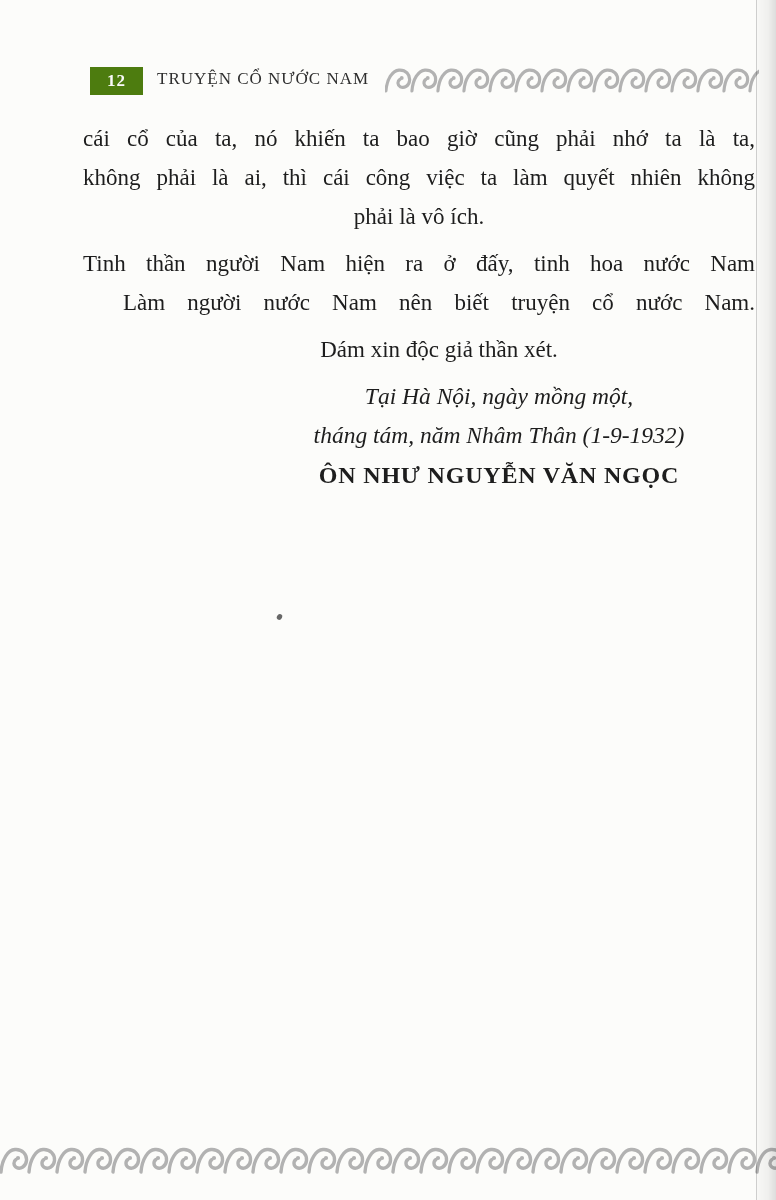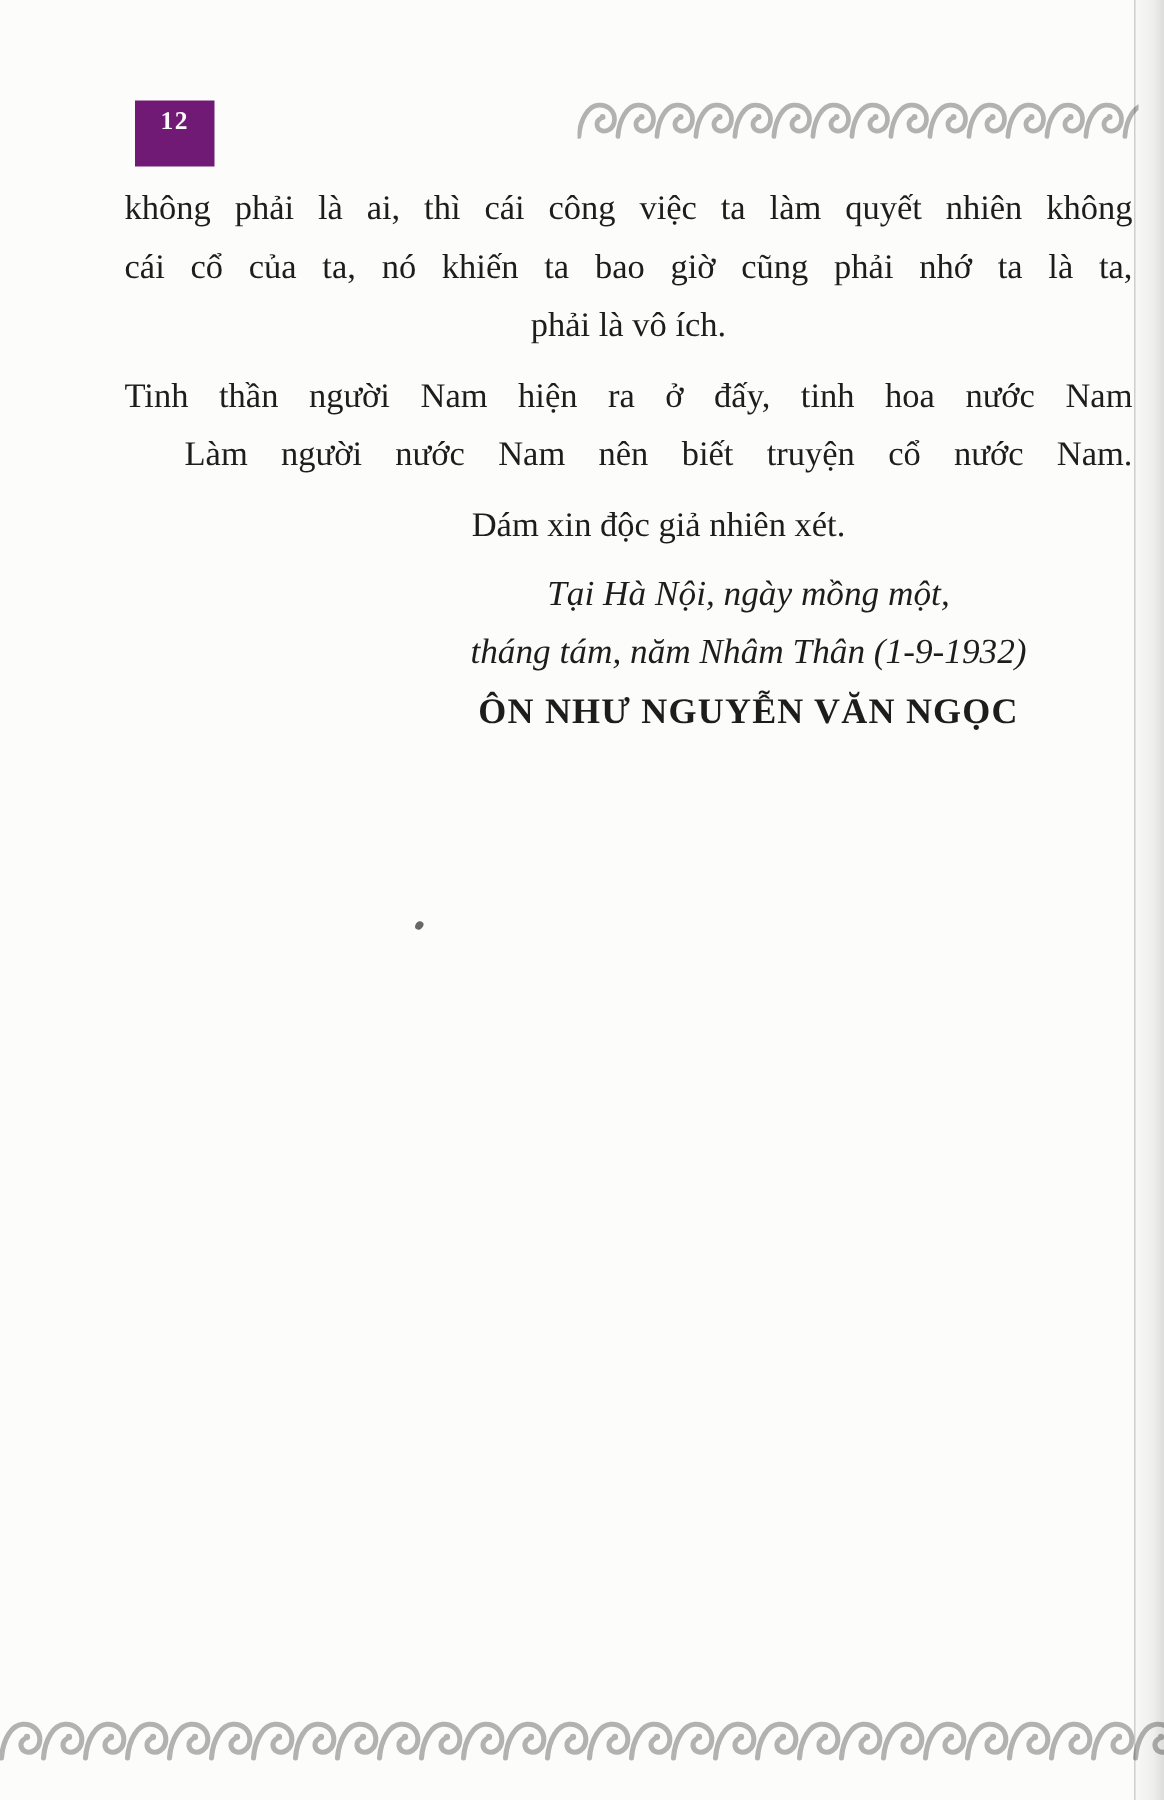--- a/index.html
+++ b/index.html
@@ -23,22 +23,22 @@
     top: 62px;
     left: 0;
     right: 0;
     height: 40px;
   }
   .page-number-box {
     position: absolute;
     left: 90px;
     top: 5px;
     width: 53px;
-    height: 44px;
-    background: #701a75;
+    height: 28px;
+    background: #4d7c0f;
     color: #fafafa;
     text-align: center;
     line-height: 28px;
     font-size: 17px;
     font-weight: bold;
     letter-spacing: 1px;
   }
   .book-title {
     position: absolute;
     left: 157px;
@@ -122,20 +122,21 @@
 </style>
 </head>
 <body>
 
 <div class="page">
 
   <div class="page-header">
     <div class="page-number-box">
       <span>12</span>
     </div>
+    <div class="book-title">TRUYỆN CỔ NƯỚC NAM</div>
     <svg class="header-ornament" width="374" height="38" viewBox="0 0 374 38">
         <g transform="translate(0,3) scale(0.9285714285714286)">
           <path d="M1 28 C2 15 8 6 15 5.5 C22.5 5 27 10.5 26.5 16.5 C26 22.5 20.5 25.5 16.5 23.5 C13.5 22 13 17.5 16 15.5" fill="none" stroke="#b2b2b2" stroke-width="3.4" stroke-linecap="round"></path>
           <circle cx="18" cy="14" r="2.1" fill="#b2b2b2"></circle>
         </g>
         <g transform="translate(26,3) scale(0.9285714285714286)">
           <path d="M1 28 C2 15 8 6 15 5.5 C22.5 5 27 10.5 26.5 16.5 C26 22.5 20.5 25.5 16.5 23.5 C13.5 22 13 17.5 16 15.5" fill="none" stroke="#b2b2b2" stroke-width="3.4" stroke-linecap="round"></path>
           <circle cx="18" cy="14" r="2.1" fill="#b2b2b2"></circle>
         </g>
         <g transform="translate(52,3) scale(0.9285714285714286)">
@@ -189,32 +190,32 @@
         <g transform="translate(364,3) scale(0.9285714285714286)">
           <path d="M1 28 C2 15 8 6 15 5.5 C22.5 5 27 10.5 26.5 16.5 C26 22.5 20.5 25.5 16.5 23.5 C13.5 22 13 17.5 16 15.5" fill="none" stroke="#b2b2b2" stroke-width="3.4" stroke-linecap="round"></path>
           <circle cx="18" cy="14" r="2.1" fill="#b2b2b2"></circle>
         </g>
       </svg>
   </div>
 
   <div class="page-body">
 
     <div class="para">
+      <div class="line jfull">cái cổ của ta, nó khiến ta bao giờ cũng phải nhớ ta là ta,</div>
       <div class="line jfull">không phải là ai, thì cái công việc ta làm quyết nhiên không</div>
-      <div class="line jfull">cái cổ của ta, nó khiến ta bao giờ cũng phải nhớ ta là ta,</div>
       <div class="line">phải là vô ích.</div>
     </div>
 
     <div class="para">
       <div class="line jfull">Tinh thần người Nam hiện ra ở đấy, tinh hoa nước Nam</div>
       <div class="line jfull indent">Làm người nước Nam nên biết truyện cổ nước Nam.</div>
     </div>
 
     <div class="para">
-      <div class="line indent">Dám xin độc giả nhiên xét.</div>
+      <div class="line indent">Dám xin độc giả thần xét.</div>
     </div>
 
     <div class="dateline">
       <div class="date-line">Tại Hà Nội, ngày mồng một,</div>
       <div class="date-line">tháng tám, năm Nhâm Thân (1-9-1932)</div>
       <div class="signature">ÔN NHƯ NGUYỄN VĂN NGỌC</div>
     </div>
 
   </div>
 

